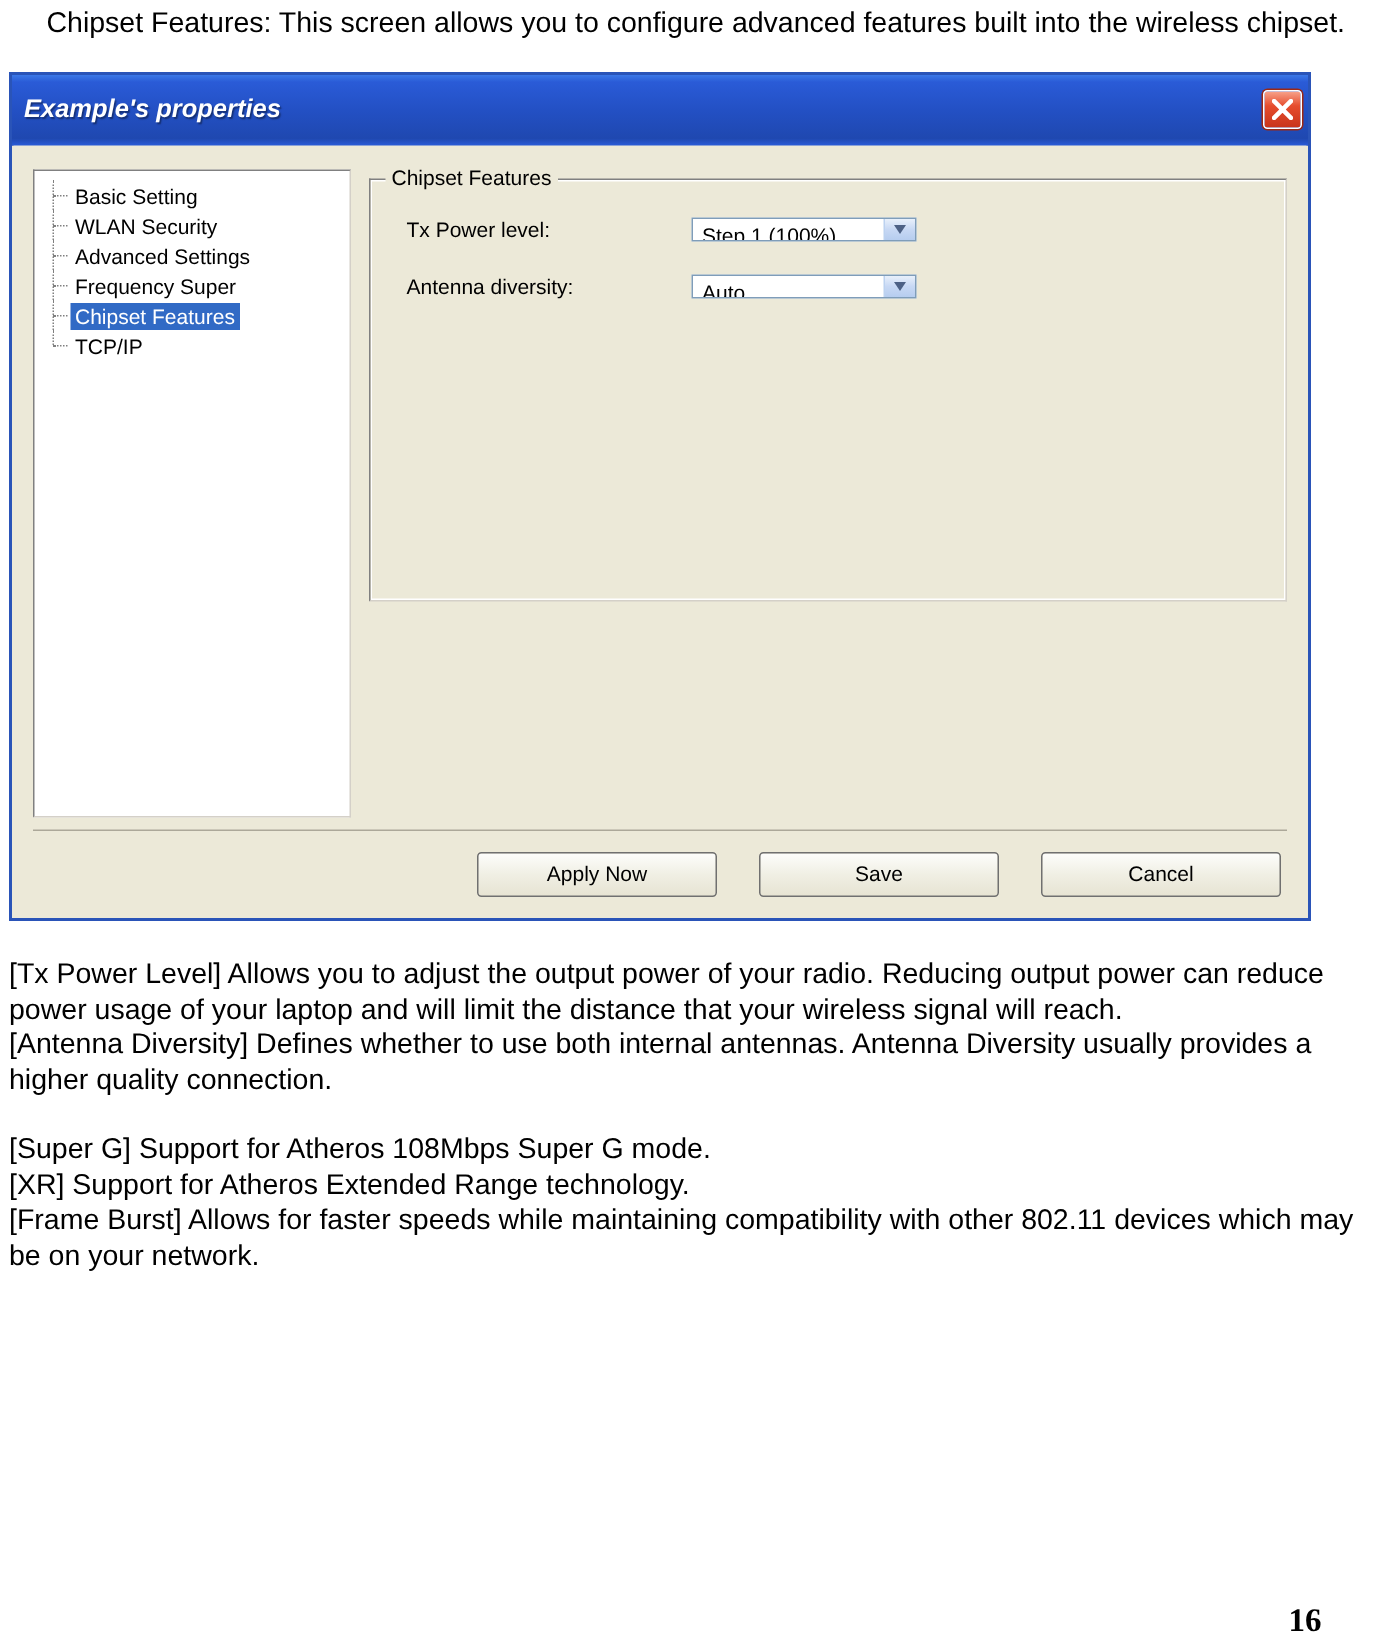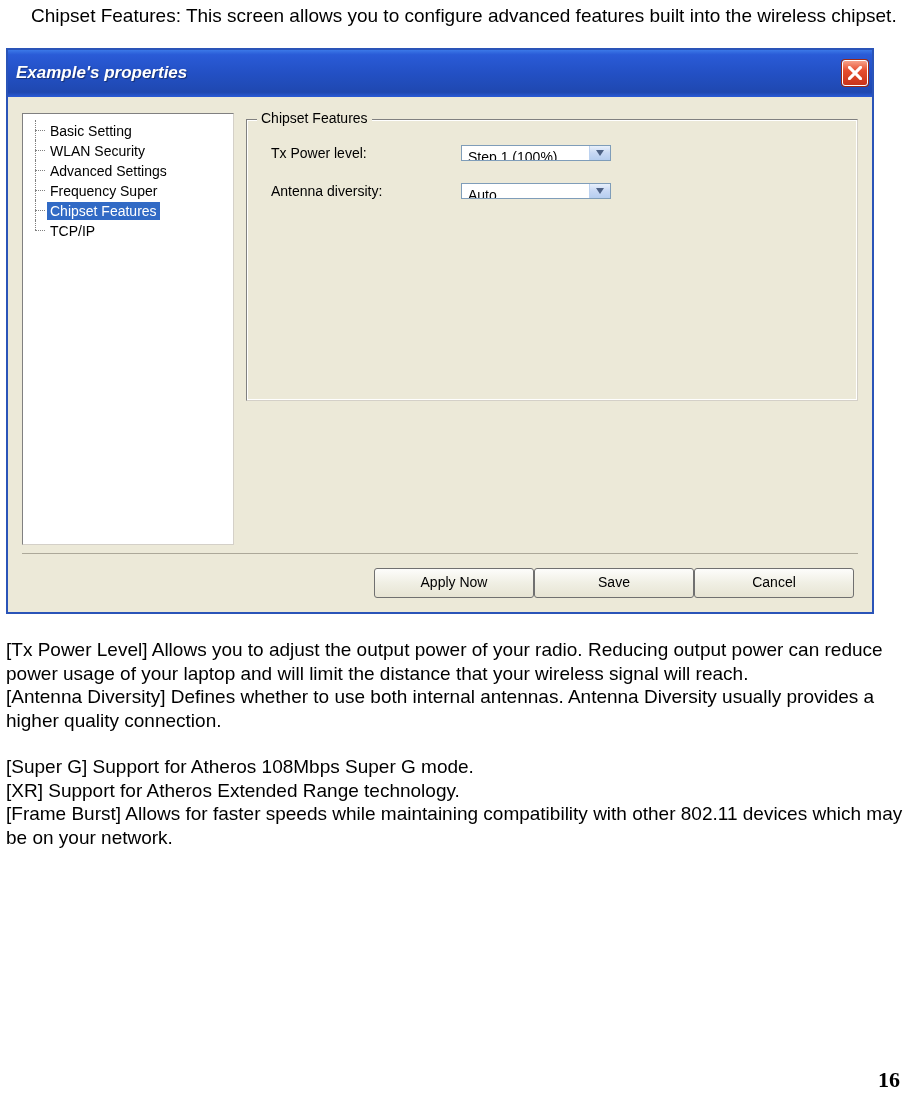--- a/index.html
+++ b/index.html
@@ -188,20 +188,21 @@
     height: 14px;
     border: 1px solid #1c5180;
     background: #fff;
     box-sizing: border-box;
     display:flex; align-items:center; justify-content:center;
   }
   .checkbox svg { width:10px; height:10px; }
   .button-row {
     display: flex;
     justify-content: flex-end;
+    gap: 28px;
     margin-top: 8px;
     padding-right:4px;
     border-top: 1px solid #aca899;
     padding-top: 14px;
   }
   .btn {
     width: 158px;
     height: 28px;
     font-family: Tahoma, sans-serif;
     font-size: 14px;
@@ -215,21 +216,21 @@
   .desc {
     margin-top: 24px;
     line-height: 1.25;
   }
   .desc p {
     margin: 0 0 0 0;
   }
   .desc .gap { height: 22px; }
   .page-num {
     position: absolute;
-    right: 16px;
+    right: 35px;
     bottom: 8px;
     font-family: "Times New Roman", serif;
     font-weight: bold;
     font-size: 22px;
   }
   .page-wrap { position: relative; min-height:1101px; }
 </style>
 </head>
 <body>
 <div class="page-wrap">

